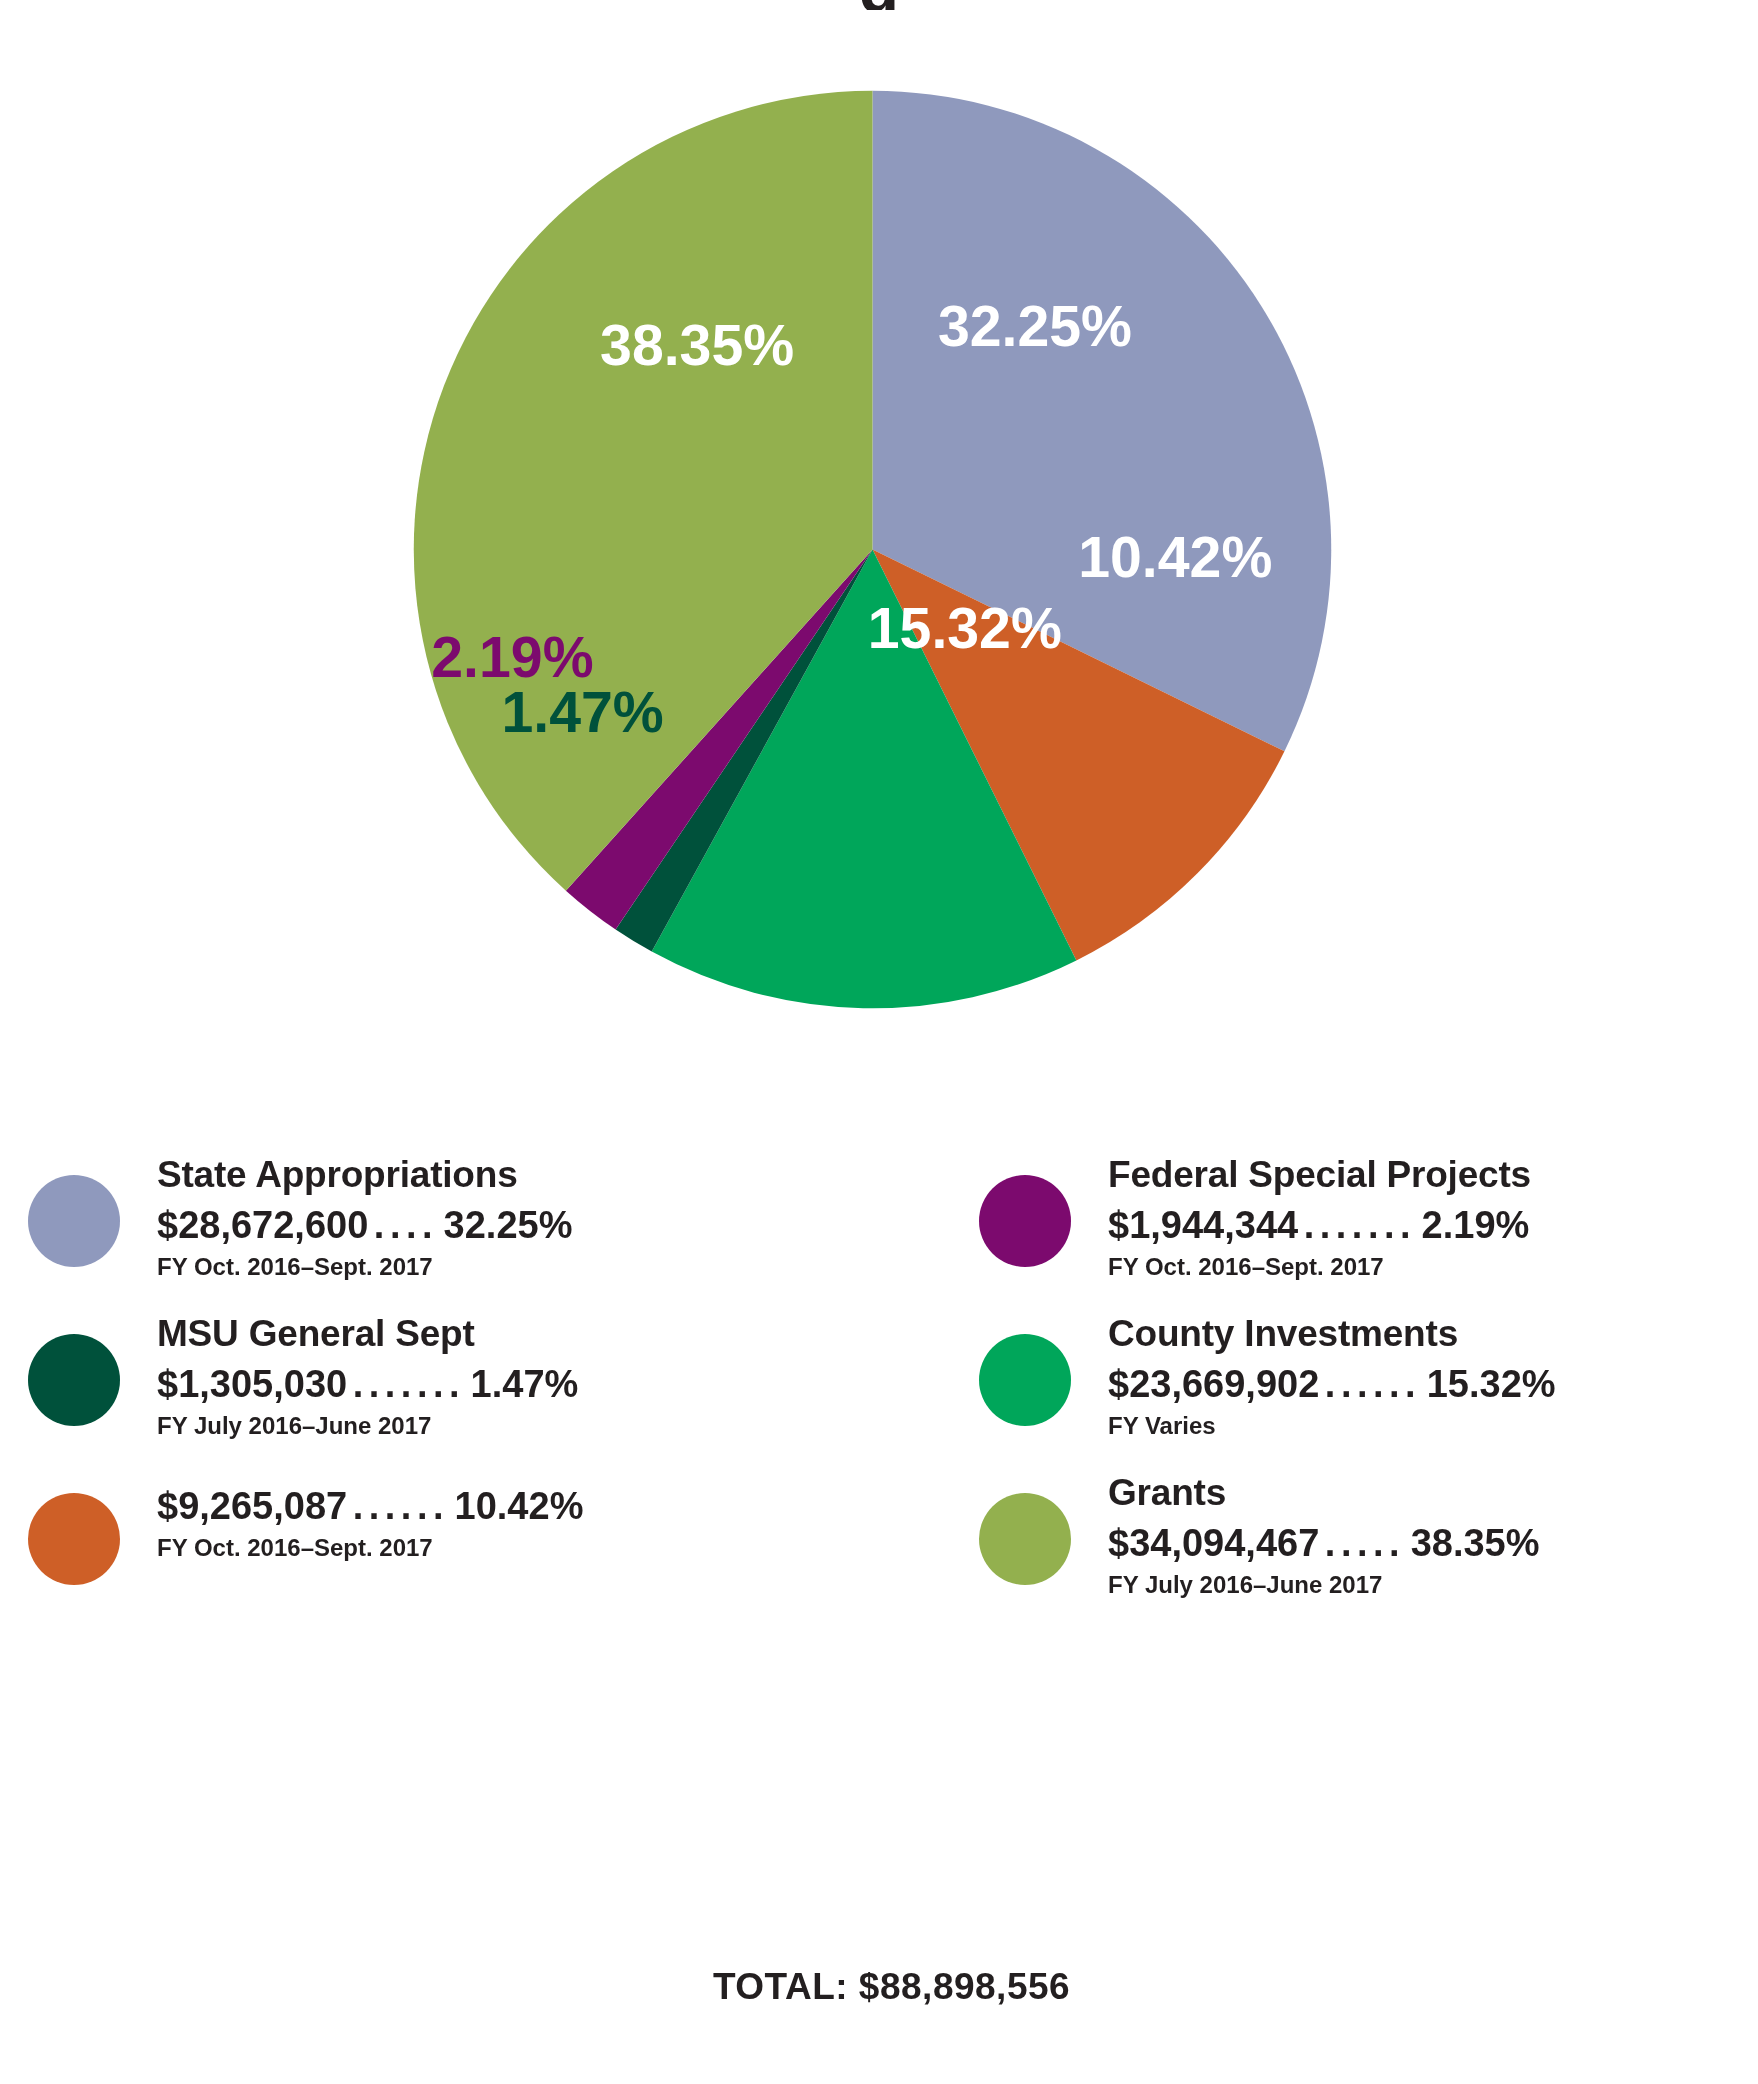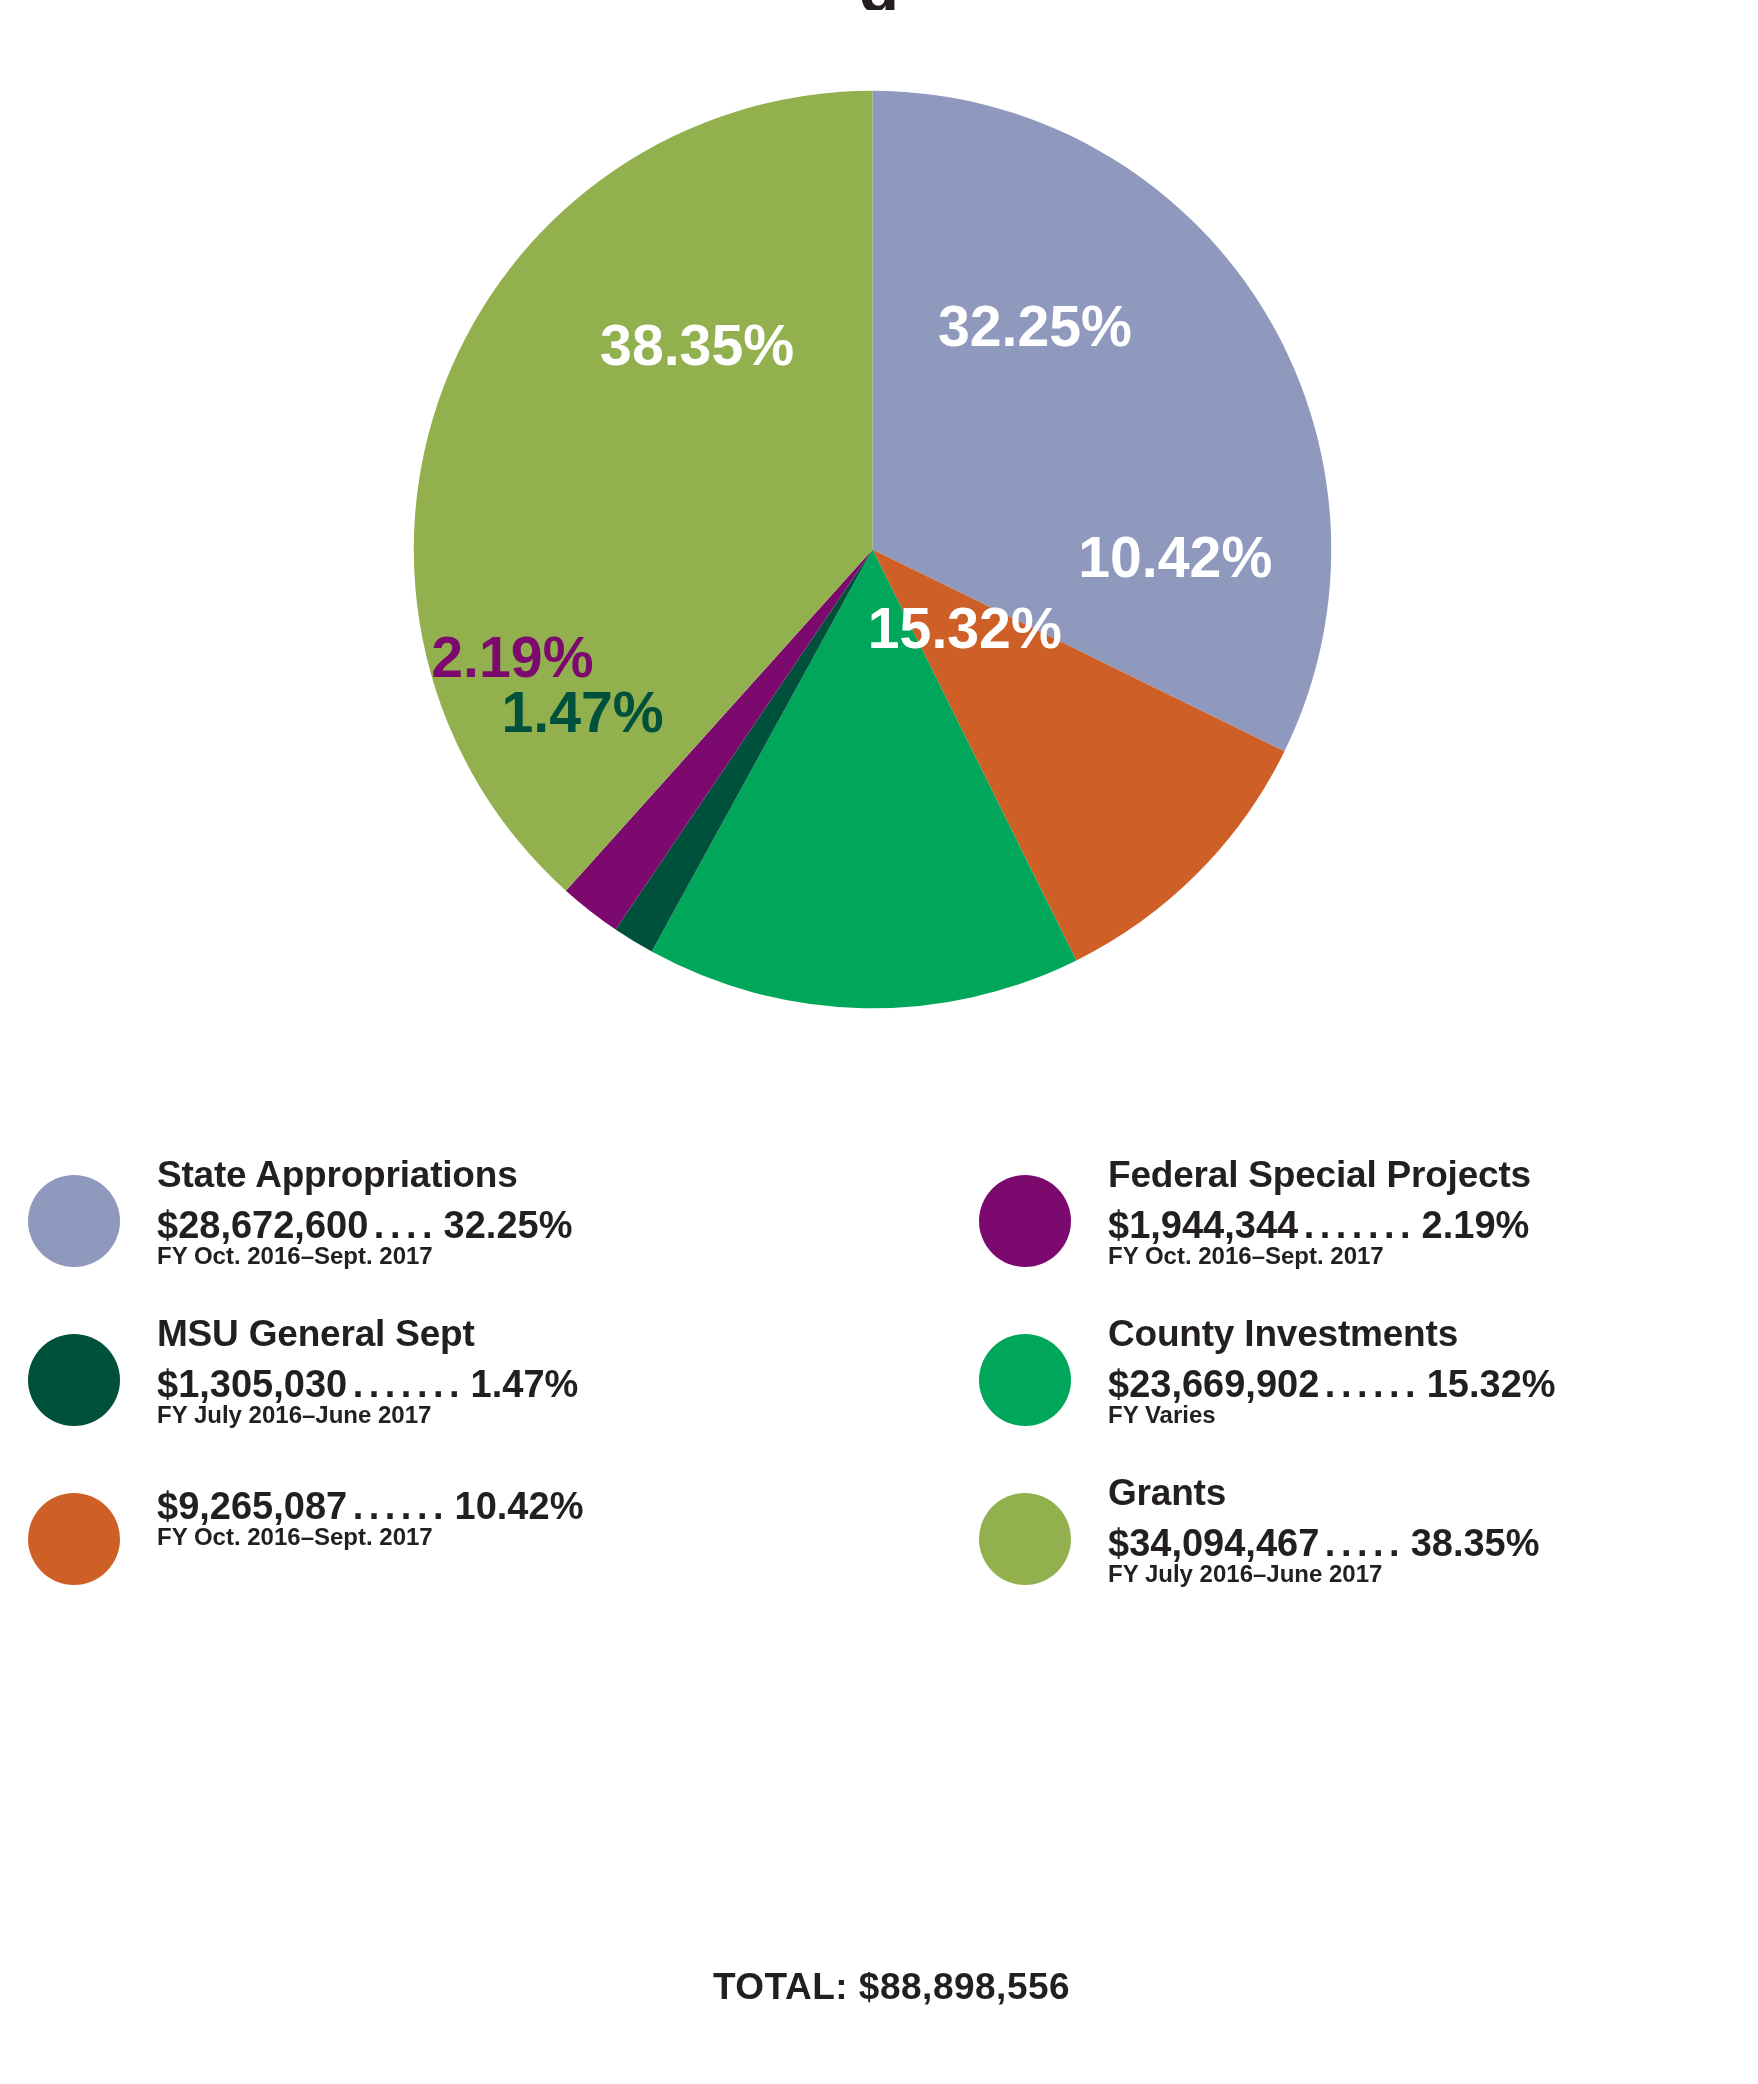--- a/index.html
+++ b/index.html
@@ -102,20 +102,21 @@
     align-items: flex-end;
   }
   .legend-amount { }
   .legend-dots {
     letter-spacing: 5.5px;
     padding: 0 5.5px;
     overflow: hidden;
   }
   .legend-pct { }
   .legend-fy {
+    margin-top: 11px;
     font-size: 24px;
     font-weight: bold;
     line-height: 1.0;
     white-space: nowrap;
     color: #231f20;
   }
 
   
   #total {
     position: absolute;

